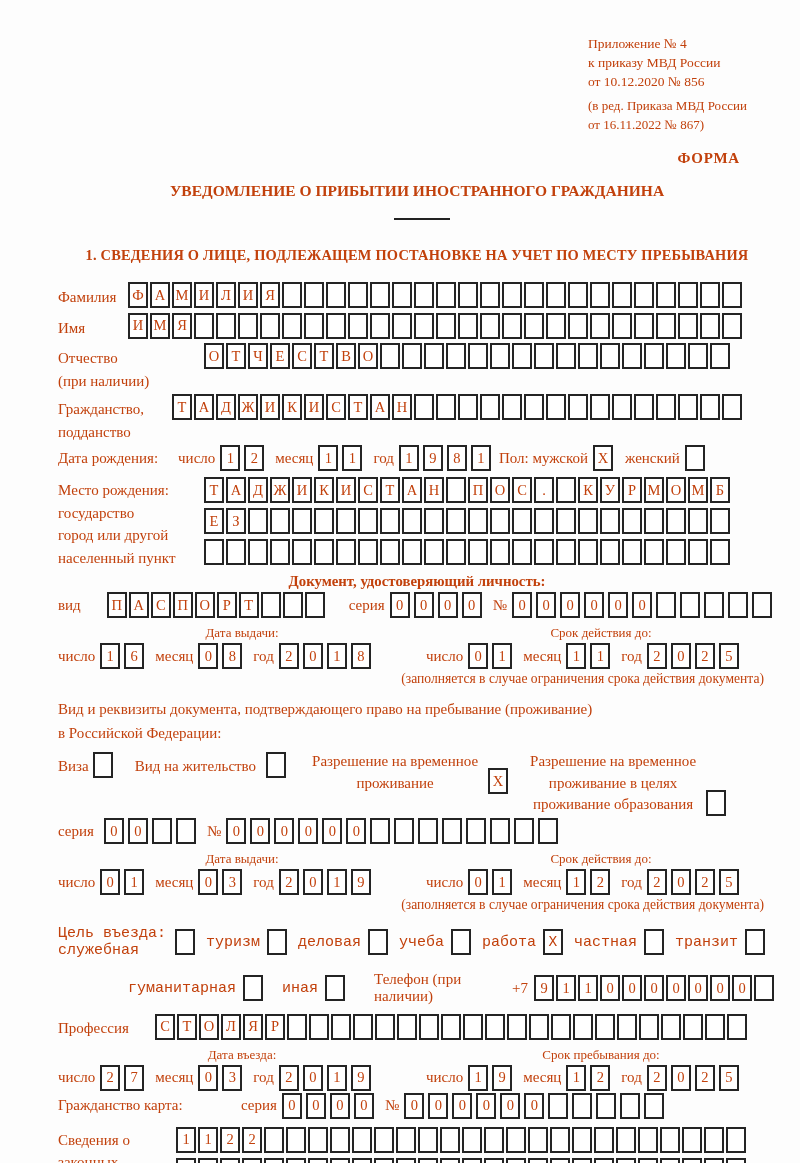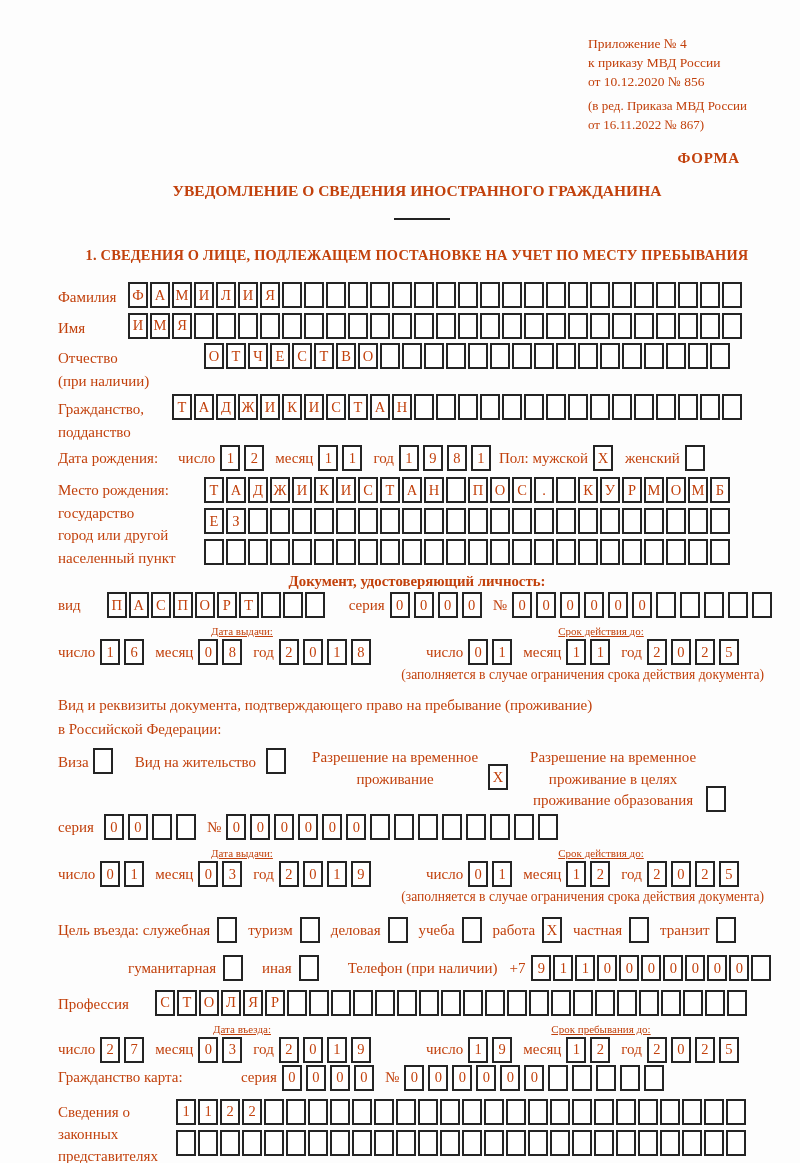--- a/index.html
+++ b/index.html
@@ -28,38 +28,38 @@
   .cells { display:flex; flex-wrap:nowrap; }
   .cell {
     width:20px; height:26px; border:2px solid #242424; margin-right:2px;
     display:flex; align-items:center; justify-content:center;
     font-size:14.5px; background:#fff; flex:0 0 auto;
   }
   .cells.sp .cell { margin-right:4px; }
   .mt2 { margin-top:2px; } .mt6 { margin-top:6px; } .mt8 { margin-top:8px;align-items:flex-end; }
   .mt10 { margin-top:10px; } .mt14 { margin-top:14px; }
   
-  .dhead { display:flex; font-size:11px; margin-top:7px;text-decoration:underline; }
+  .dhead { display:flex; font-size:13px; margin-top:7px; }
   .dhead .h1 { width:368px; text-align:center; }
   .dhead .h2 { flex:1; text-align:center; }
   .drow { display:flex; align-items:center; margin-top:2px; }
   .dgroup { display:flex; align-items:center; }
   .dg-left { width:368px; }
   .dlabel { font-size:15px; margin-right:5px; }
   .dlabel.ml { margin-left:7px; }
   .note { font-size:13.6px; text-align:right; margin-top:2px; padding-right:12px; }
   
   .intro { font-size:15px; margin-top:11px; line-height:1.55; }
   .permits { display:flex; align-items:flex-start; margin-top:6px; }
   .opt { display:flex; align-items:flex-end; }
   .olabel { font-size:15px; line-height:1.45; text-align:center; }
   .opt .cells { margin-left:10px; margin-top:1px; }
   
   .goal { display:flex; align-items:center; margin-top:12px; font-size:15px; }
-  .gpair { display:flex; align-items:center; margin-right:9px; }
+  .gpair { display:flex; align-items:center; margin-right:9px;font-family:Liberation Mono, monospace; }
   .gpair .cells { margin-left:7px; }
   .indent { margin-left:70px; }
   .phone-label { margin:0 12px 0 18px; }
   .plus { margin-right:6px; font-size:15px; }
   
   .reps { display:flex; align-items:flex-start; margin-top:8px; }
   .reps .labels { width:118px; font-size:15px; line-height:1.48; padding-top:2px; }
   .reps .rows .cells { margin-bottom:5px; }
   .heading-c { text-align:center; font-weight:bold; font-size:14.8px; margin-top:4px; }
 </style>
@@ -73,21 +73,21 @@
     <div>к приказу МВД России</div>
     <div>от 10.12.2020 № 856</div>
     <div class="amend">
       <div>(в ред. Приказа МВД России</div>
       <div>от 16.11.2022 № 867)</div>
     </div>
   </div>
   <div class="forma">ФОРМА</div>
 
   <div class="title">
-    <div>УВЕДОМЛЕНИЕ О СВЕДЕНИЯ ИНОСТРАННОГО ГРАЖДАНИНА</div>
+    <div>УВЕДОМЛЕНИЕ О ПРИБЫТИИ ИНОСТРАННОГО ГРАЖДАНИНА</div>
     <div><span class="u"></span></div>
   </div>
 
   <div class="sec1">1. СВЕДЕНИЯ О ЛИЦЕ, ПОДЛЕЖАЩЕМ ПОСТАНОВКЕ НА УЧЕТ ПО МЕСТУ ПРЕБЫВАНИЯ</div>
 
   <div class="frow" style="margin-top:18px;">
     <div class="flabel lw1">Фамилия</div>
     <div class="cells">
         <span class="cell filled">Ф</span>
         <span class="cell filled">А</span>

